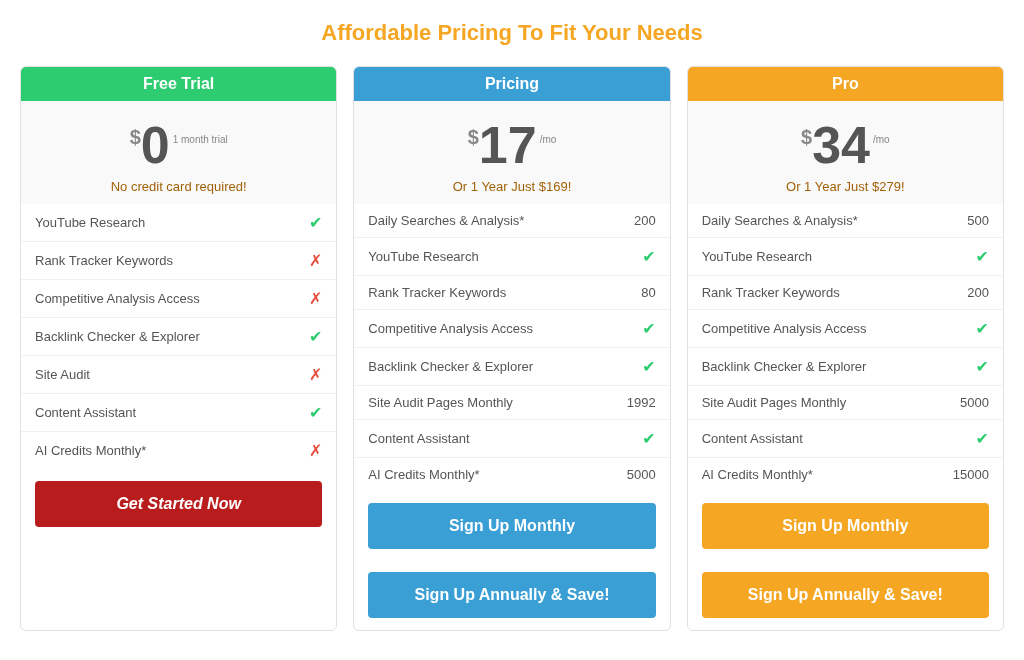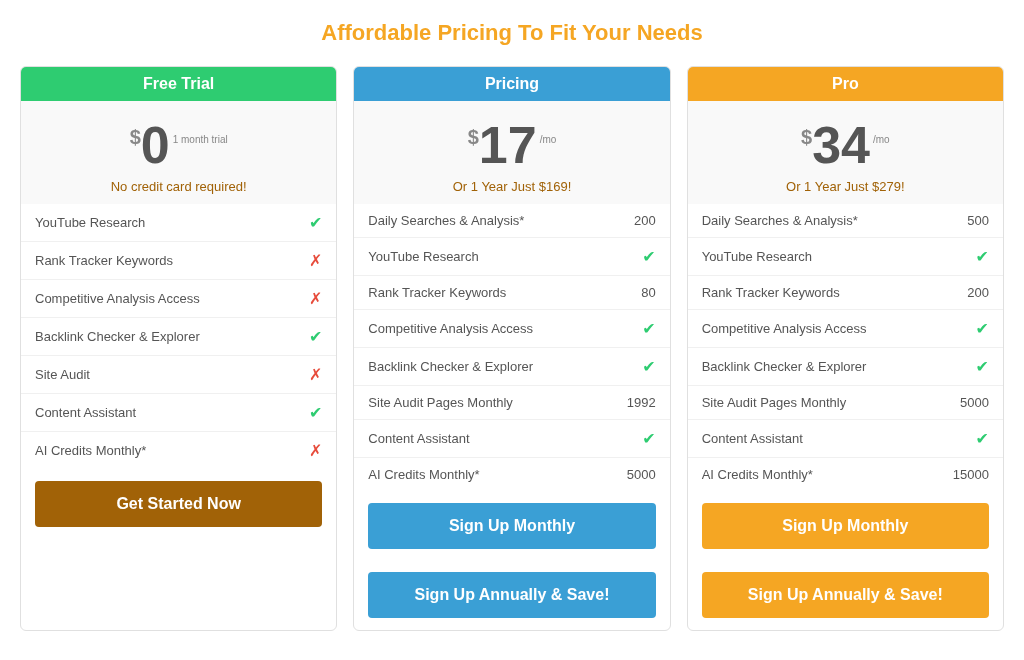--- a/index.html
+++ b/index.html
@@ -112,21 +112,21 @@
       padding: 14px;
       border: none;
       border-radius: 4px;
       font-size: 16px;
       font-weight: bold;
       color: #fff;
       cursor: pointer;
       margin-bottom: 23px;
     }
     .cta-btn:last-child { margin-bottom: 0; }
-    .cta-btn.green { background: #a16207; }
+    .cta-btn.green { background: #b91c1c; font-style: italic; }
     .cta-btn.blue { background: #3a9fd5; }
     .cta-btn.orange { background: #f5a623; }
   </style>
 </head>
 <body>
 
 <h1 class="page-title">
   <span>Affordable Pricing To Fit Your </span><span style="color:#f5a623">Needs</span>
 </h1>
 

